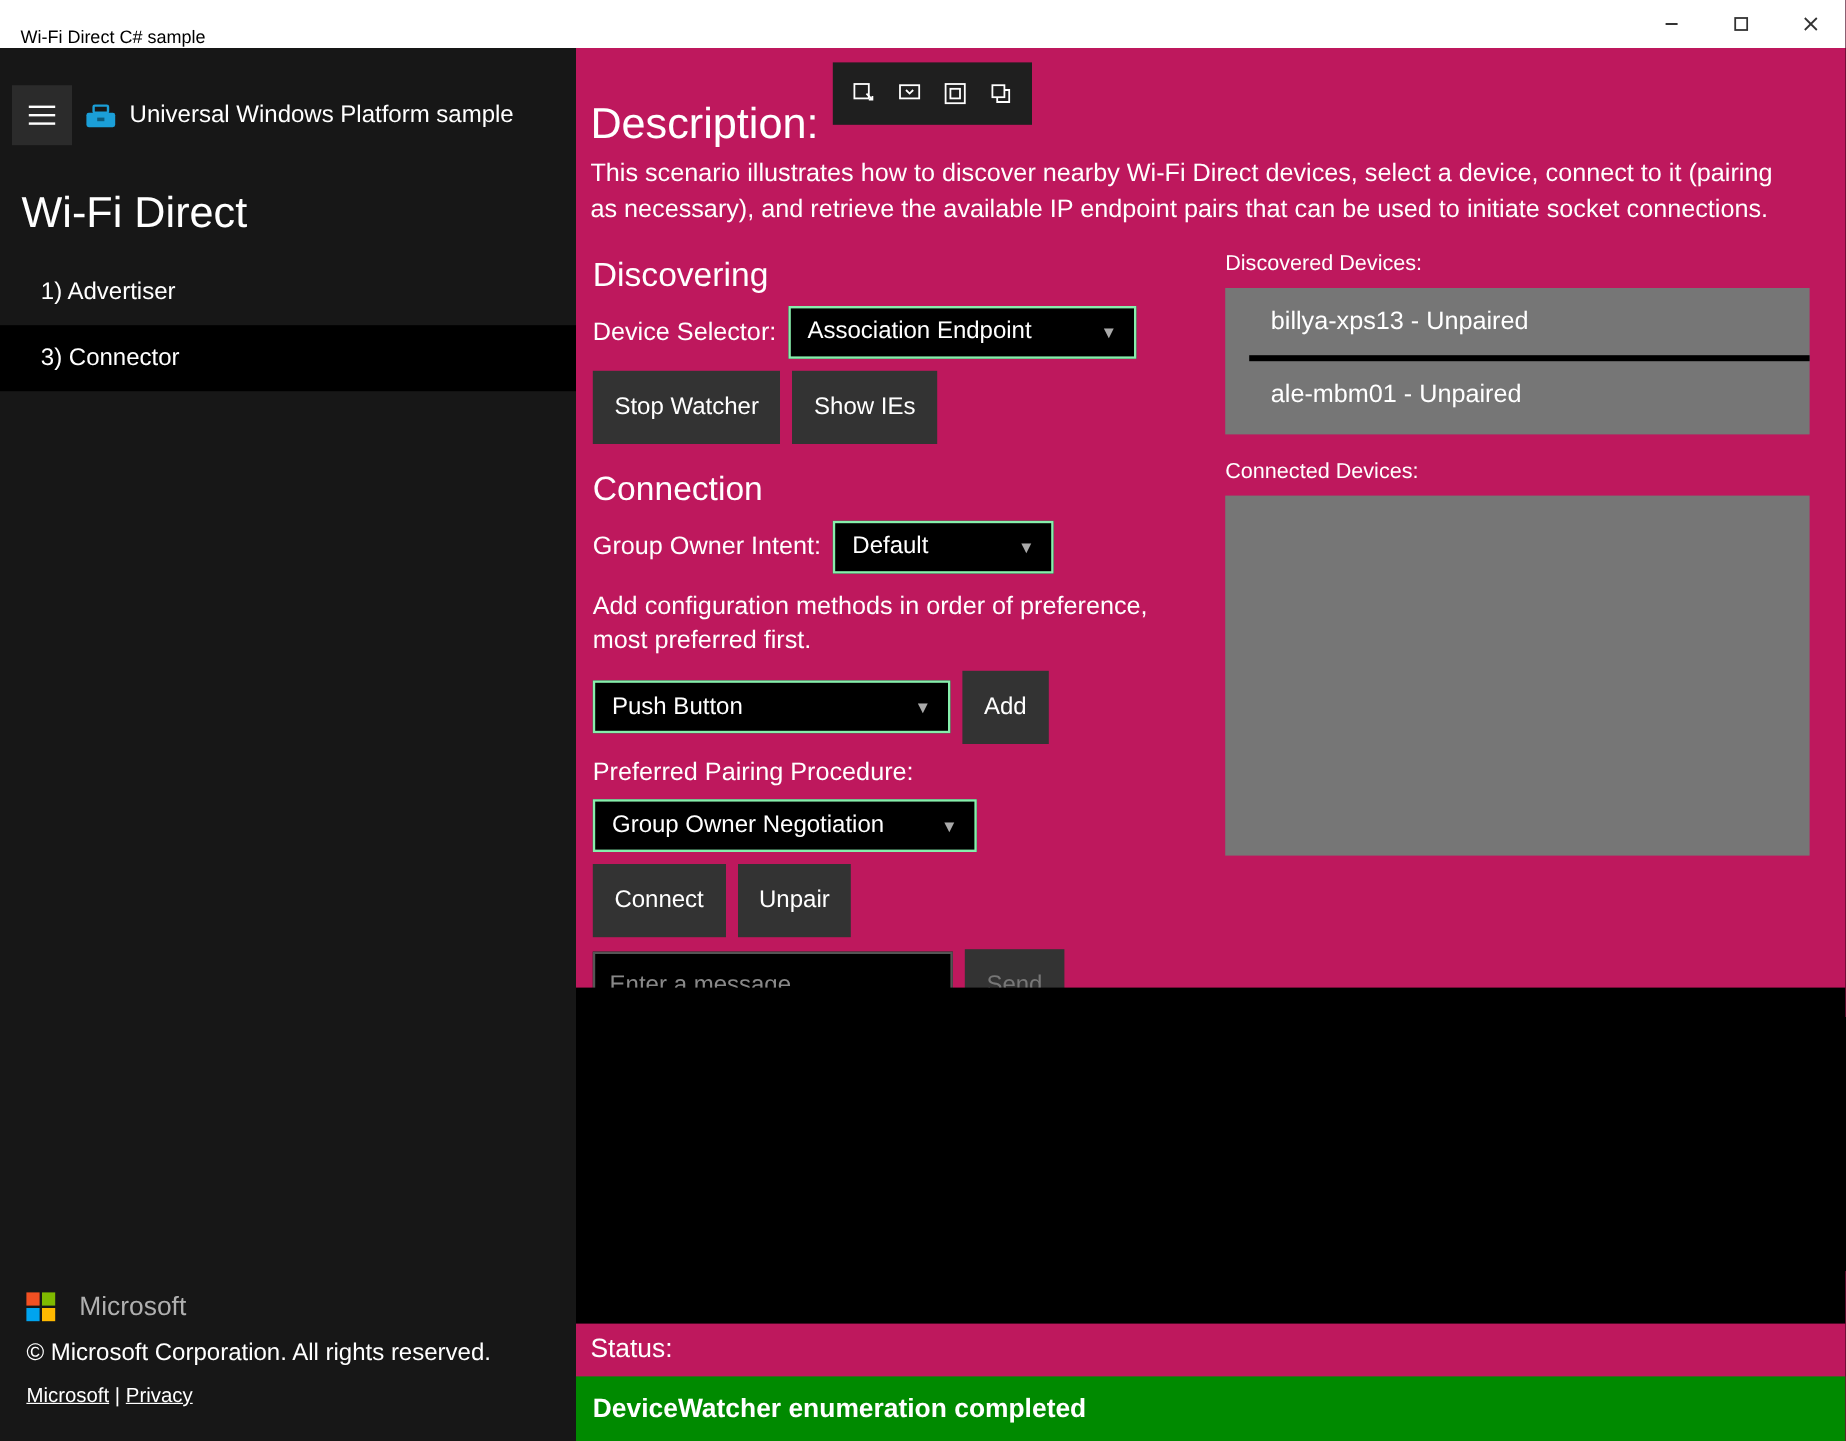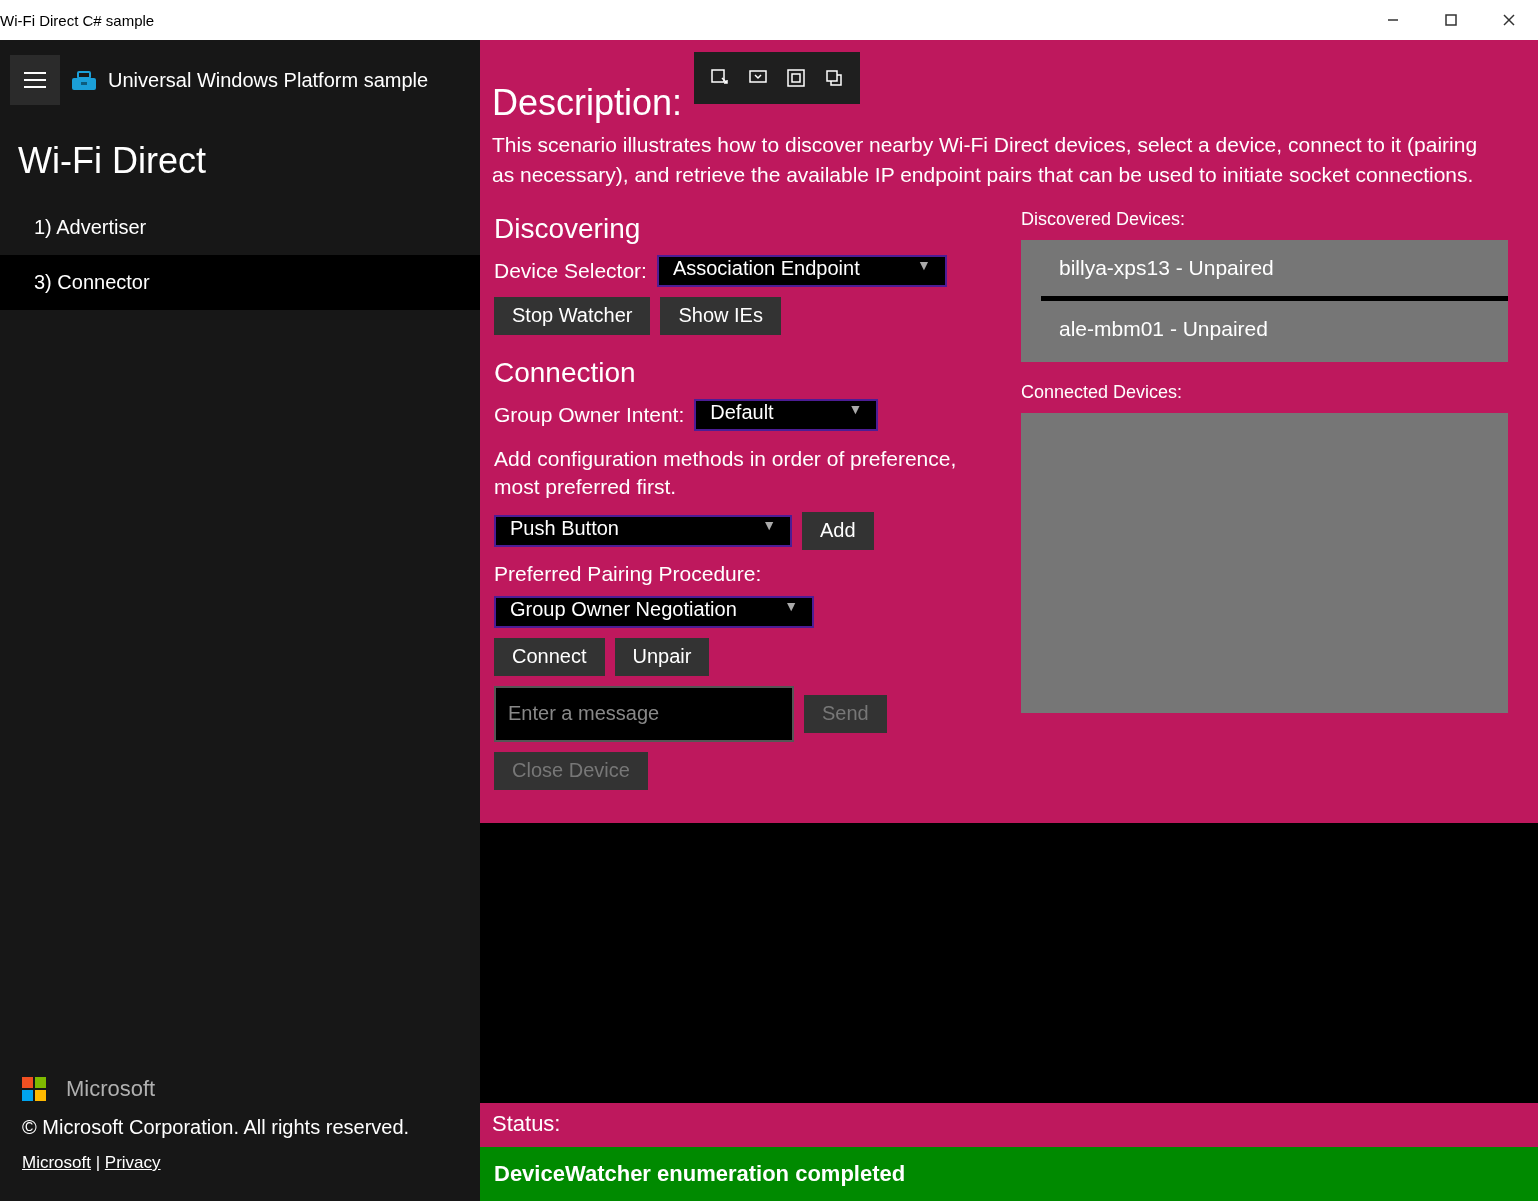--- a/index.html
+++ b/index.html
@@ -9,23 +9,23 @@
       color: #fff;
       width: 1538px;
       height: 1201px;
       overflow: hidden;
     }
     .titlebar {
       background: #fff;
       color: #000;
       height: 40px;
       display: flex;
-      align-items: center;
+      align-items: flex-end;
       justify-content: space-between;
-      padding-left: 0;
+      padding-left: 17px;
       font-size: 15px;
     }
     .titlebar-controls {
       display: flex;
       height: 100%;
     }
     .titlebar-btn {
       width: 58px;
       display: flex;
       align-items: center;
@@ -62,20 +62,21 @@
       background: #171717;
       display: flex;
       flex-direction: column;
     }
     .sidebar-header {
       display: flex;
       align-items: center;
       height: 80px;
       padding: 0 10px;
       gap: 10px;
+      margin-top: 16px;
     }
     .hamburger {
       width: 50px;
       height: 50px;
       background: #2b2b2b;
       display: flex;
       flex-direction: column;
       align-items: center;
       justify-content: center;
       gap: 5px;
@@ -123,41 +124,41 @@
     .desc-heading { font-size: 36px; font-weight: 300; padding: 42px 0 6px 12px; }
     .desc-text { font-size: 21px; line-height: 1.45; padding: 0 14px 18px 12px; max-width: 1020px;}
     .two-col { display: flex; gap: 27px; padding-left: 14px; }
     .left-col { width: 500px; }
     .right-col { flex: 1; padding-right: 30px; }
     .section-heading { font-size: 28px; font-weight: 300; margin-top: 4px; margin-bottom: 6px; }
     .sub-heading { font-size: 18px; font-weight: 400; margin-bottom: 10px; }
     .row { display: flex; align-items: center; gap: 10px; margin: 10px 0; flex-wrap: wrap;}
     .label { font-size: 21px; }
     .combo {
-      border: 2px solid #4c1d95;
+      border: 2px solid #86efac;
       background: #000;
       color: #fff;
-      height: 32px;
-      display: flex;
-      align-items: flex-start;
+      height: 44px;
+      display: flex;
+      align-items: center;
       justify-content: space-between;
       padding: 0 14px;
       font-size: 20px;
       cursor: pointer;
     }
     .combo.w1 { width: 290px; }
     .combo.w2 { width: 184px; }
     .combo.w3 { width: 298px; }
     .combo.w4 { width: 320px; }
     .chev { font-size: 14px; color: #aaa; }
     .btn {
       background: #333;
       color: #fff;
       border: none;
-      height: 38px;
+      height: 61px;
       padding: 0 18px;
       font-size: 20px;
       cursor: pointer;
     }
     .btn.disabled { color: #777; cursor: default; }
     .textinput {
       border: 2px solid #555;
       background: #000;
       color: #fff;
       height: 56px;

